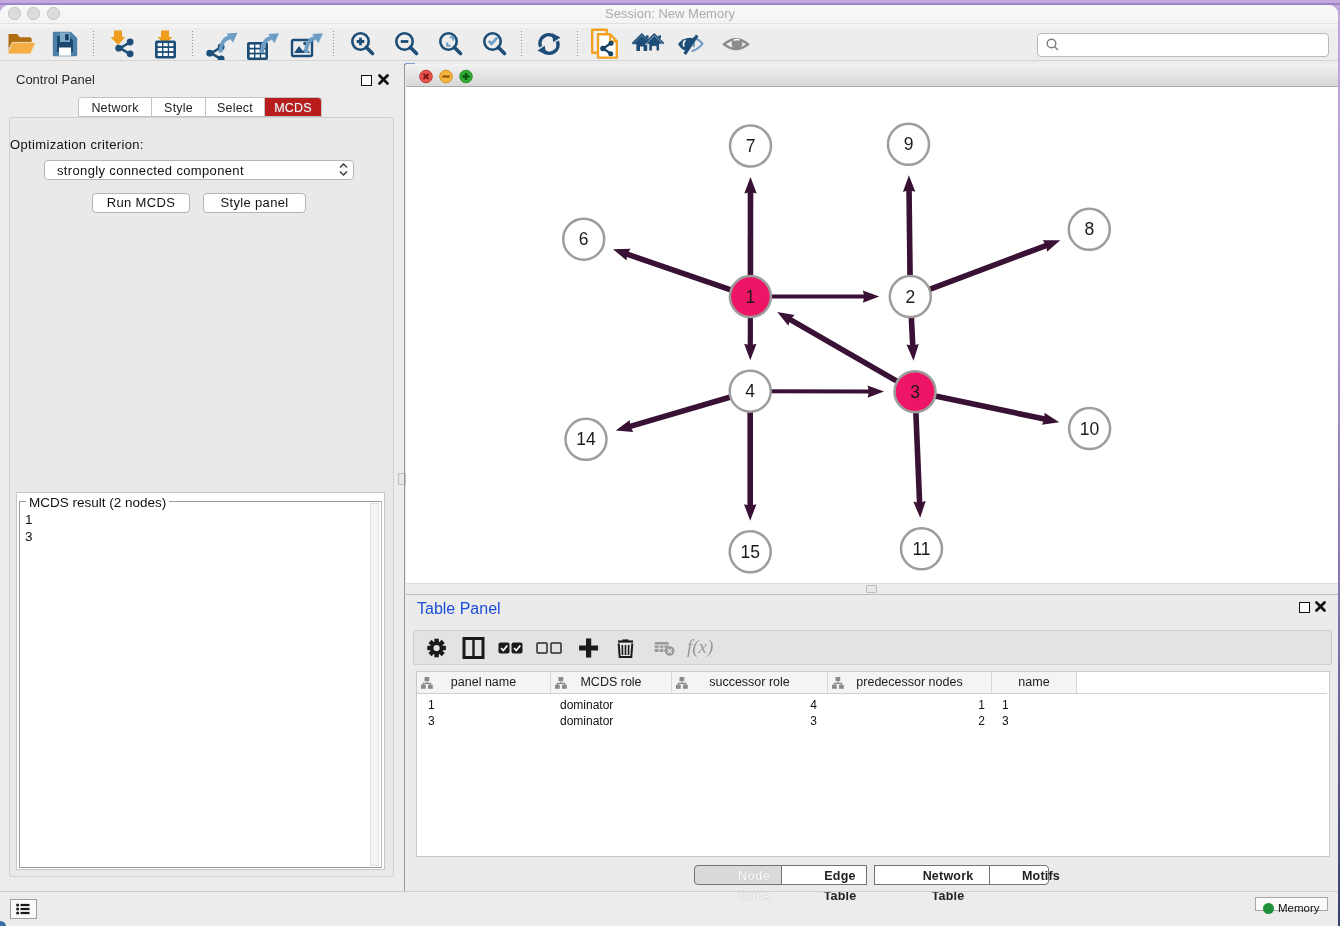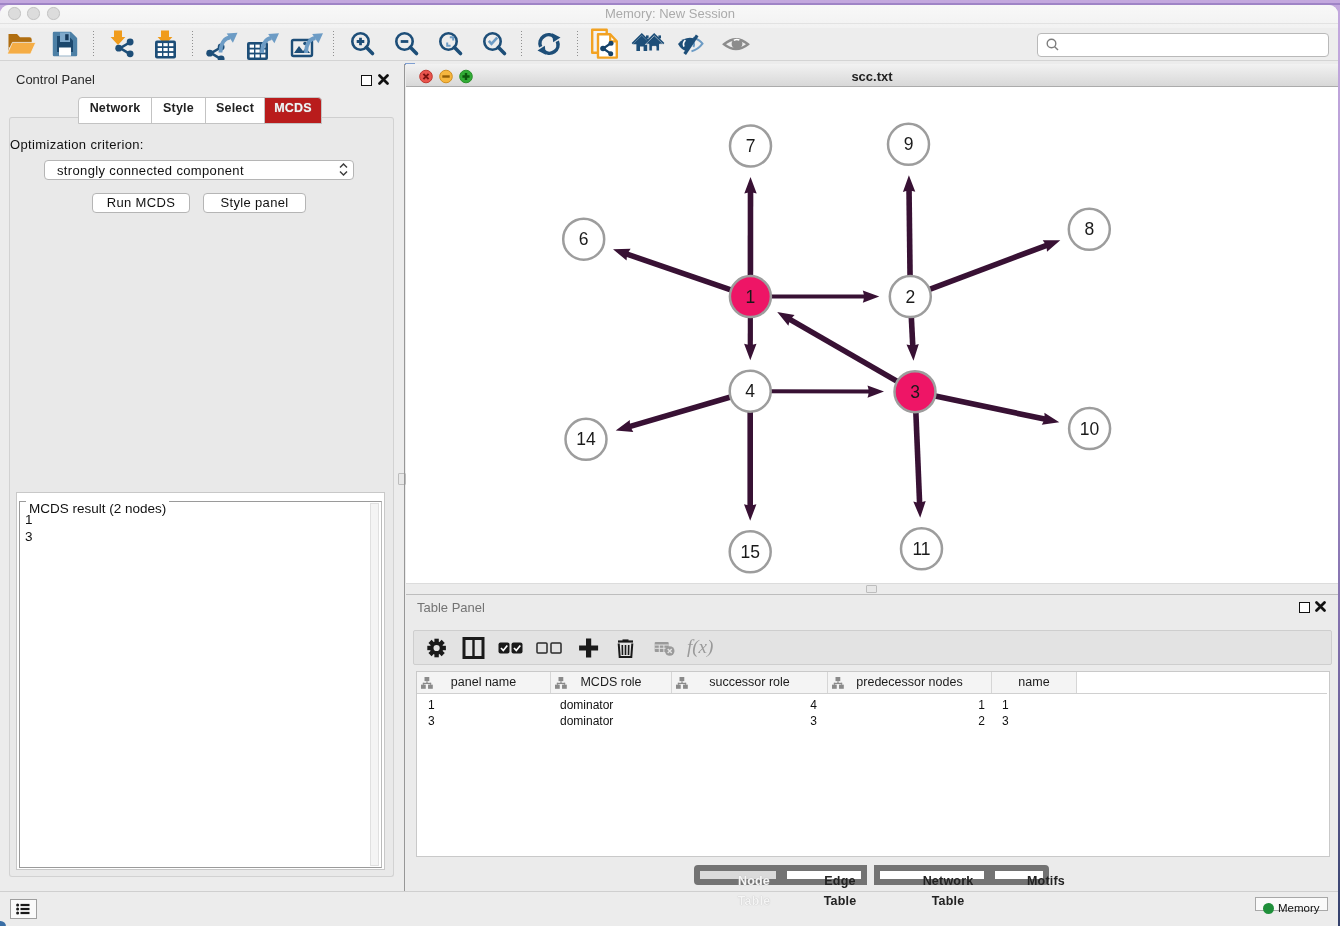--- a/index.html
+++ b/index.html
@@ -17,56 +17,56 @@
 .tsep{position:absolute;top:31px;width:1px;height:26px;
  background-image:linear-gradient(#909090 34%,transparent 34%);background-size:1px 3px;}
 
 #search{position:absolute;left:1037px;top:33px;width:290px;height:22px;background:#fff;
  border:1px solid #b9b9b9;border-radius:4px;}
 
 #cp-title{position:absolute;left:16px;top:72px;font-size:13px;color:#2b2b2b;}
 .floatbtn{position:absolute;width:9px;height:9px;border:1.5px solid #111;background:#fff;}
 #cp-panel{position:absolute;left:9px;top:117px;width:383px;height:758px;
  border:1px solid #d2d2d2;border-top:1px solid #cfcfcf;background:#e9e9e9;border-radius:3px;}
-.tabrow .tab{position:absolute;top:97px;height:27px;background:#fff;border:1px solid #c3c3c3;
- box-sizing:border-box;text-align:center;font-size:12.5px;font-weight:bold;color:#222;line-height:21px;letter-spacing:0.2px;}
+.tabrow .tab{position:absolute;top:97px;height:20px;background:#fff;border:1px solid #c3c3c3;
+ box-sizing:border-box;text-align:center;font-size:12.5px;font-weight:normal;color:#222;line-height:21px;letter-spacing:0.2px;}
 
 .mbtn{position:absolute;height:20px;background:#fff;border:1px solid #b5b5b5;border-radius:4px;
  box-sizing:border-box;text-align:center;font-size:13px;color:#111;line-height:18px;letter-spacing:0.35px;}
 
 #res-box{position:absolute;left:16px;top:492px;width:367px;height:376px;background:#fff;border:1px solid #c8c8c8;}
 #res-fs{position:absolute;left:2px;top:8px;width:361px;height:365px;border:1px solid #9a9a9a;border-right:1px solid #bbb;}
-#res-legend{position:absolute;left:6px;top:-9px;background:#fff;padding:8px 3px;font-size:13.5px;color:#111;}
+#res-legend{position:absolute;left:6px;top:-9px;background:#fff;padding:2px 3px;font-size:13.5px;color:#111;}
 
 #netwin-title{position:absolute;left:406px;top:64px;width:932px;height:23px;
  background:linear-gradient(180deg,#f2f2f2,#d8d8d8);border-bottom:1px solid #ababab;box-sizing:border-box;}
 #canvas{position:absolute;left:406px;top:87px;width:932px;height:496px;background:#fff;}
 #net-bottom{position:absolute;left:406px;top:583px;width:932px;height:11px;background:#ececec;border-top:1px solid #dcdcdc;box-sizing:border-box;}
 .grip{position:absolute;background:#e8e8e8;border:1px solid #bdbdbd;border-radius:1px;}
 
 #tp{position:absolute;left:406px;top:594px;width:932px;height:297px;background:#ebebeb;border-top:1px solid #bdbdbd;box-sizing:border-box;}
 #tp-toolbar{position:absolute;left:413px;top:630px;width:919px;height:35px;background:#e3e3e3;
  border:1px solid #cecece;border-radius:2px;box-sizing:border-box;}
 #tbl{position:absolute;left:416px;top:671px;width:912px;height:184px;background:#fff;border:1px solid #c9c9c9;}
 .th{position:absolute;top:0;height:21px;box-sizing:border-box;border-right:1px solid #d6d6d6;
  font-size:12.5px;color:#1c1c1c;text-align:center;line-height:21px;background:#f4f4f4;}
 .td{position:absolute;font-size:12px;color:#111;}
 
-.btab{position:absolute;top:865px;height:20px;background:#fff;border:6px solid #737373;box-sizing:border-box;
+.btab{position:absolute;top:865px;height:20px;background:#fff;border:1px solid #737373;box-sizing:border-box;
  font-size:12.5px;font-weight:bold;color:#222;text-align:center;line-height:20px;letter-spacing:0.2px;padding-left:32px;}
 
 #status-line{position:absolute;left:0;top:891px;width:1338px;height:1px;background:#cfcfcf;}
 </style></head><body>
 <div class="abs" style="left:0;top:3px;width:1340px;height:2px;background:#9f84c6"></div>
 <div id="win"></div>
 <div id="titlebar"></div>
 <div class="tl" style="left:8px;top:7px"></div>
 <div class="tl" style="left:27px;top:7px"></div>
 <div class="tl" style="left:47px;top:7px"></div>
-<div id="title-txt">Memory: New Session</div>
+<div id="title-txt">Session: New Memory</div>
 <div class="abs" style="left:0;top:23px;width:1338px;height:1px;background:#e2e2e2"></div>
 <div id="toolbar"></div>
 <div id="tb-sep-line"></div>
 <div class="tsep" style="left:93px"></div>
 <div class="tsep" style="left:192px"></div>
 <div class="tsep" style="left:333px"></div>
 <div class="tsep" style="left:521px"></div>
 <div class="tsep" style="left:577px"></div>
 <svg class="abs" style="left:0;top:28px" width="1338" height="32" viewBox="0 0 1338 32">
     <g transform="translate(0,-28)">
@@ -263,21 +263,20 @@
 <div class="abs" style="left:405px;top:63px;width:10px;height:2px;background:#7f9fd1"></div>
 <div id="netwin-title">
  <svg class="abs" style="left:7px;top:0px" width="66" height="20" viewBox="0 0 66 20">
   <circle cx="13" cy="12.5" r="6.3" fill="#e9544d" stroke="#c03931" stroke-width="1"></circle>
   <path d="M10.4,9.9 L15.6,15.1 M15.6,9.9 L10.4,15.1" stroke="#791310" stroke-width="2"></path>
   <circle cx="33" cy="12.5" r="6.3" fill="#f6b63e" stroke="#d19022" stroke-width="1"></circle>
   <path d="M29.3,12.5 L36.7,12.5" stroke="#935e07" stroke-width="2.4"></path>
   <circle cx="53" cy="12.5" r="6.3" fill="#32ac36" stroke="#2a8f2c" stroke-width="1"></circle>
   <path d="M49.4,12.5 L56.6,12.5 M53,8.9 L53,16.1" stroke="#0c570e" stroke-width="2.4"></path>
  </svg>
- <div class="abs" style="left:0;top:5px;width:932px;text-align:center;font-size:13px;font-weight:bold;color:#222">scc.txt</div>
 </div>
 <div id="canvas"></div>
 <svg id="graph" class="abs" style="left:406px;top:87px" width="932" height="496" viewBox="0 0 932 496">
 <g stroke="#381134" fill="#381134">
 <line x1="344.4" y1="209.6" x2="344.5" y2="102.5" stroke-width="5.6"></line>
 <path d="M344.5 90.0 L350.7 106.5 Q344.5 104.3 338.3 106.5 Z" stroke="none"></path>
 <line x1="344.4" y1="209.6" x2="218.8" y2="166.4" stroke-width="5.6"></line>
 <path d="M207.0 162.3 L224.6 161.8 Q220.5 166.9 220.6 173.5 Z" stroke="none"></path>
 <line x1="344.4" y1="209.6" x2="460.8" y2="209.6" stroke-width="4.0"></line>
 <path d="M473.3 209.6 L456.8 215.8 Q459.0 209.6 456.8 203.4 Z" stroke="none"></path>
@@ -326,21 +325,21 @@
 <text x="683.6" y="347.6" font-size="17.5" fill="#1a1a1a" text-anchor="middle" font-family="Liberation Sans">10</text>
 <text x="344.2" y="470.8" font-size="17.5" fill="#1a1a1a" text-anchor="middle" font-family="Liberation Sans">15</text>
 <text x="515.5" y="467.8" font-size="17.5" fill="#1a1a1a" text-anchor="middle" font-family="Liberation Sans">11</text>
 </svg>
 <div id="net-bottom"></div>
 <div class="grip" style="left:398px;top:473px;width:6px;height:10px"></div>
 <div class="grip" style="left:866px;top:585px;width:9px;height:6px"></div>
 <div class="abs" style="left:404px;top:64px;width:1px;height:827px;background:#979797"></div>
 
 <div id="tp"></div>
-<div class="abs" style="left:417px;top:600px;font-size:13px;color:#737373">Table Panel</div>
+<div class="abs" style="left:417px;top:600px;font-size:16px;color:#1d4ed8">Table Panel</div>
 <div class="floatbtn" style="left:1299px;top:602px"></div>
 <svg class="abs" style="left:1315px;top:601px" width="11" height="11" viewBox="0 0 11 11">
 <path d="M1.5,1.5 L9.5,9.5 M9.5,1.5 L1.5,9.5" stroke="#111" stroke-width="2.7" stroke-linecap="round"></path>
   </svg>
 <div id="tp-toolbar"></div>
 <svg class="abs" style="left:406px;top:630px" width="932" height="36" viewBox="0 0 932 36">
     <g transform="translate(-406,-630)">
       <g transform="translate(436.6,648)">
         <g fill="#1a1a1a">
           <rect x="-2.2" y="-9.3" width="4.4" height="5" transform="rotate(0)"></rect>

